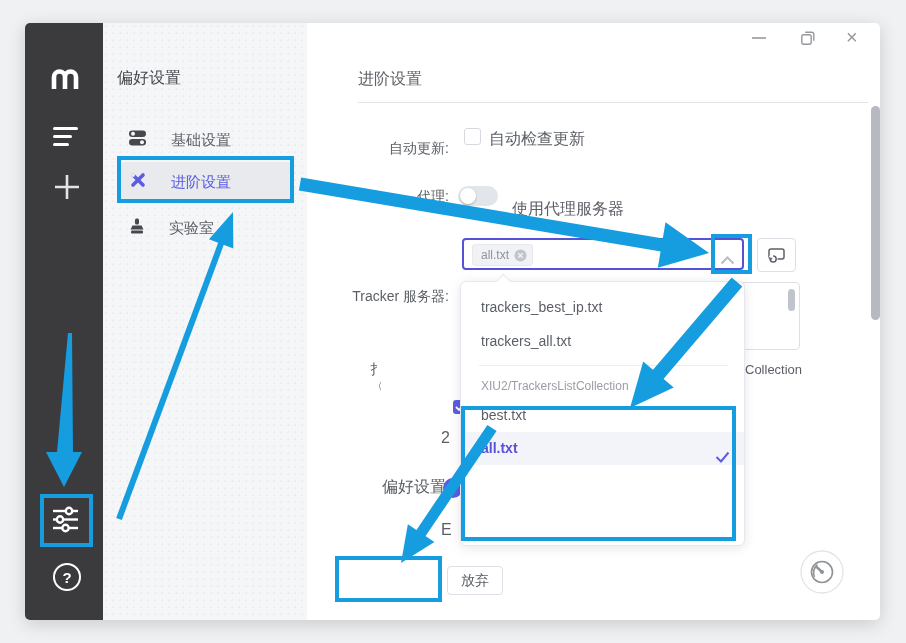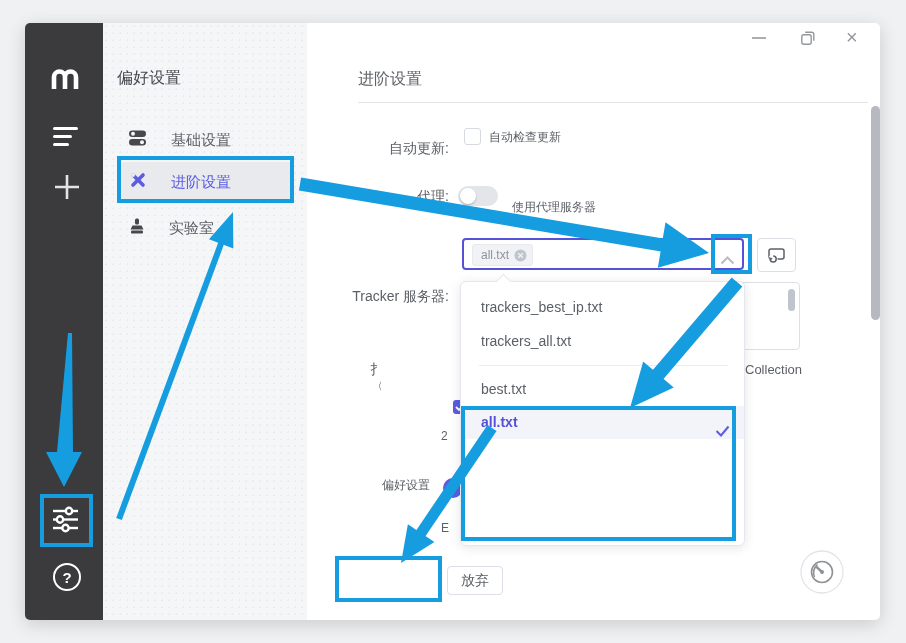--- a/index.html
+++ b/index.html
@@ -19,21 +19,21 @@
   .panel-title{position:absolute;left:14px;top:45px;font-size:16px;color:#46494f;}
   .menu-row{position:absolute;left:17px;width:172px;height:40px;display:flex;align-items:center;
             gap:23px;padding-left:8px;box-sizing:border-box;border-radius:4px;cursor:pointer;}
   .menu-row.selected{background:#e9eaee;}
   .menu-label{font-size:15px;color:#5c5f66;}
   .menu-row.selected .menu-label{color:#5b5ce2;}
   
   .main-title{position:absolute;left:333px;top:46px;font-size:16px;color:#5f6368;}
   .divider{position:absolute;left:333px;top:79px;width:510px;height:1px;background:#e4e4e6;}
   .flabel{position:absolute;font-size:14px;color:#5c6066;text-align:right;width:130px;}
-  .ftext{position:absolute;font-size:12px;color:#5c6066;}
+  .ftext{position:absolute;font-size:16px;color:#5c6066;}
   .checkbox{position:absolute;width:15px;height:15px;border:1px solid #d6d9df;border-radius:3px;background:#fff;}
   .toggle{position:absolute;width:40px;height:20px;border-radius:10px;background:#e2e5e9;}
   .toggle .knob{position:absolute;left:2px;top:2px;width:16px;height:16px;border-radius:50%;
                 background:#fff;box-shadow:0 1px 2px rgba(0,0,0,.25);}
   .select{position:absolute;left:437px;top:215px;width:282px;height:32px;background:#fff;
           border:2px solid #5551d9;border-radius:4px;box-sizing:border-box;}
   .tag{position:absolute;left:8px;top:4px;height:20px;background:#f0f2f5;border:1px solid #e7e9ec;
        border-radius:3px;display:flex;align-items:center;gap:5px;padding:0 5px 0 8px;
        font-size:12px;color:#8f9399;}
   .sqbtn{position:absolute;width:37px;height:32px;border:1px solid #dcdfe6;border-radius:4px;
@@ -204,20 +204,21 @@
     <div class="ftext" style="left:416px;top:406px;">2</div>
     <div class="ftext" style="left:357px;top:454px;">偏好设置</div>
     <div class="abs" style="left:418px;top:455px;width:20px;height:20px;border-radius:50%;background:#5b5ce2;"></div>
     <div class="ftext" style="left:416px;top:498px;">E</div>
 
     <div class="caret"></div>
     <div class="dropdown">
       <div class="dd-item">trackers_best_ip.txt</div>
       <div class="dd-item">trackers_all.txt</div>
       <div class="dd-divider"></div>
+      <div class="dd-group">XIU2/TrackersListCollection</div>
       <div class="dd-item2">best.txt</div>
       <div class="dd-item2 selected">
         <span>all.txt</span>
         <span class="abs" style="right:14px;top:10px;">
           <svg width="15" height="12" viewBox="0 0 15 12" fill="none">
             <polyline points="1.5,6 6,10.5 13.5,1.5" stroke="#5b5ce2" stroke-width="2"></polyline>
           </svg>
         </span>
       </div>
     </div>

